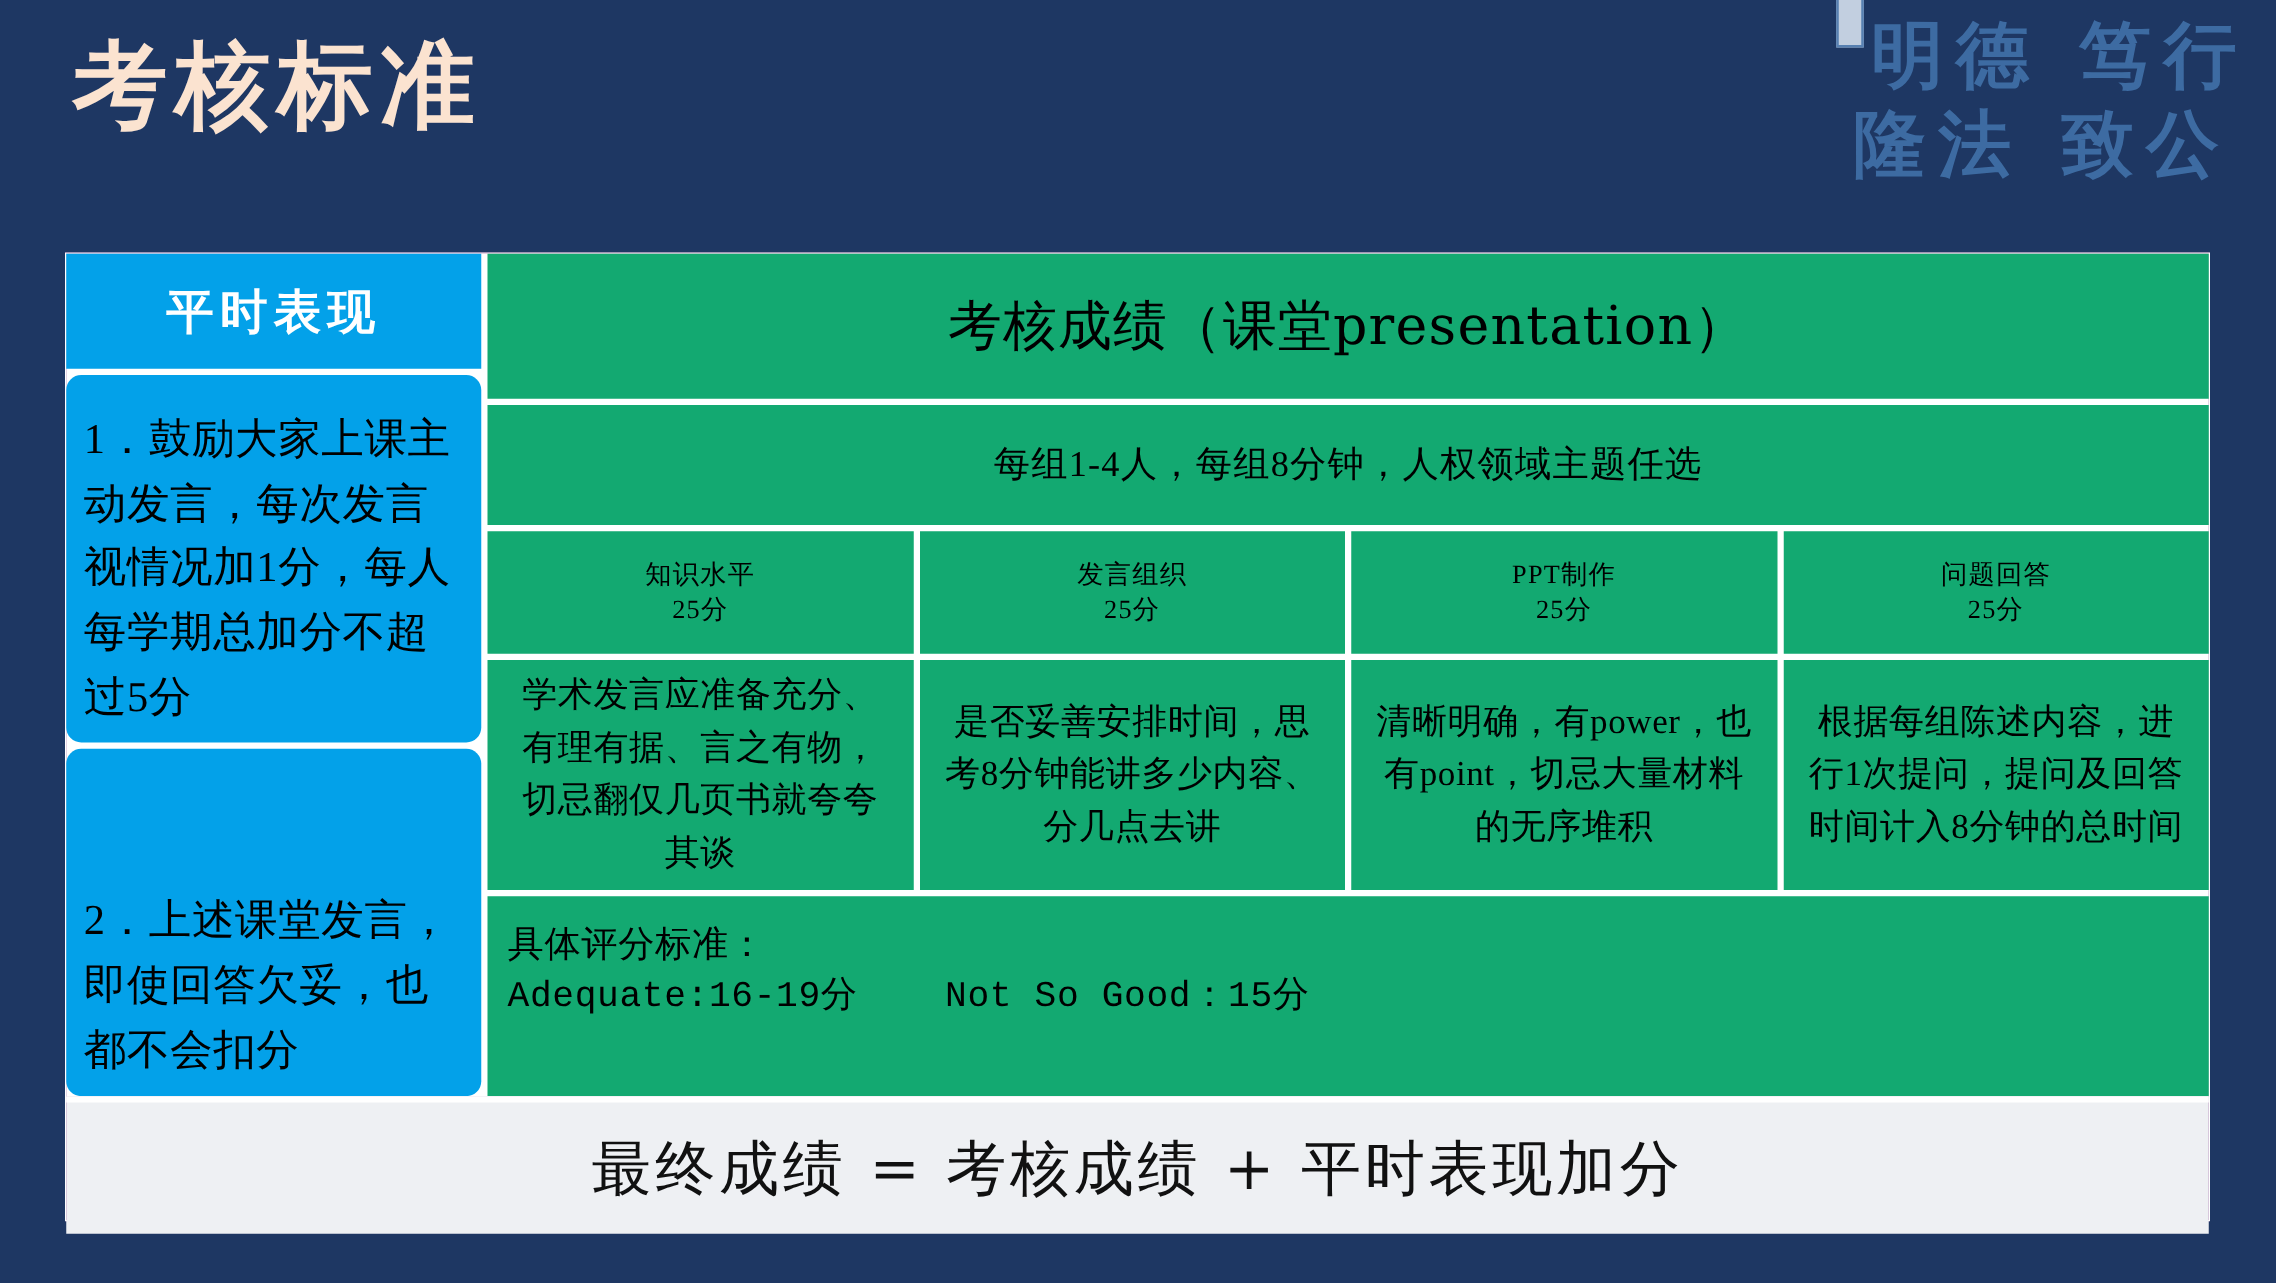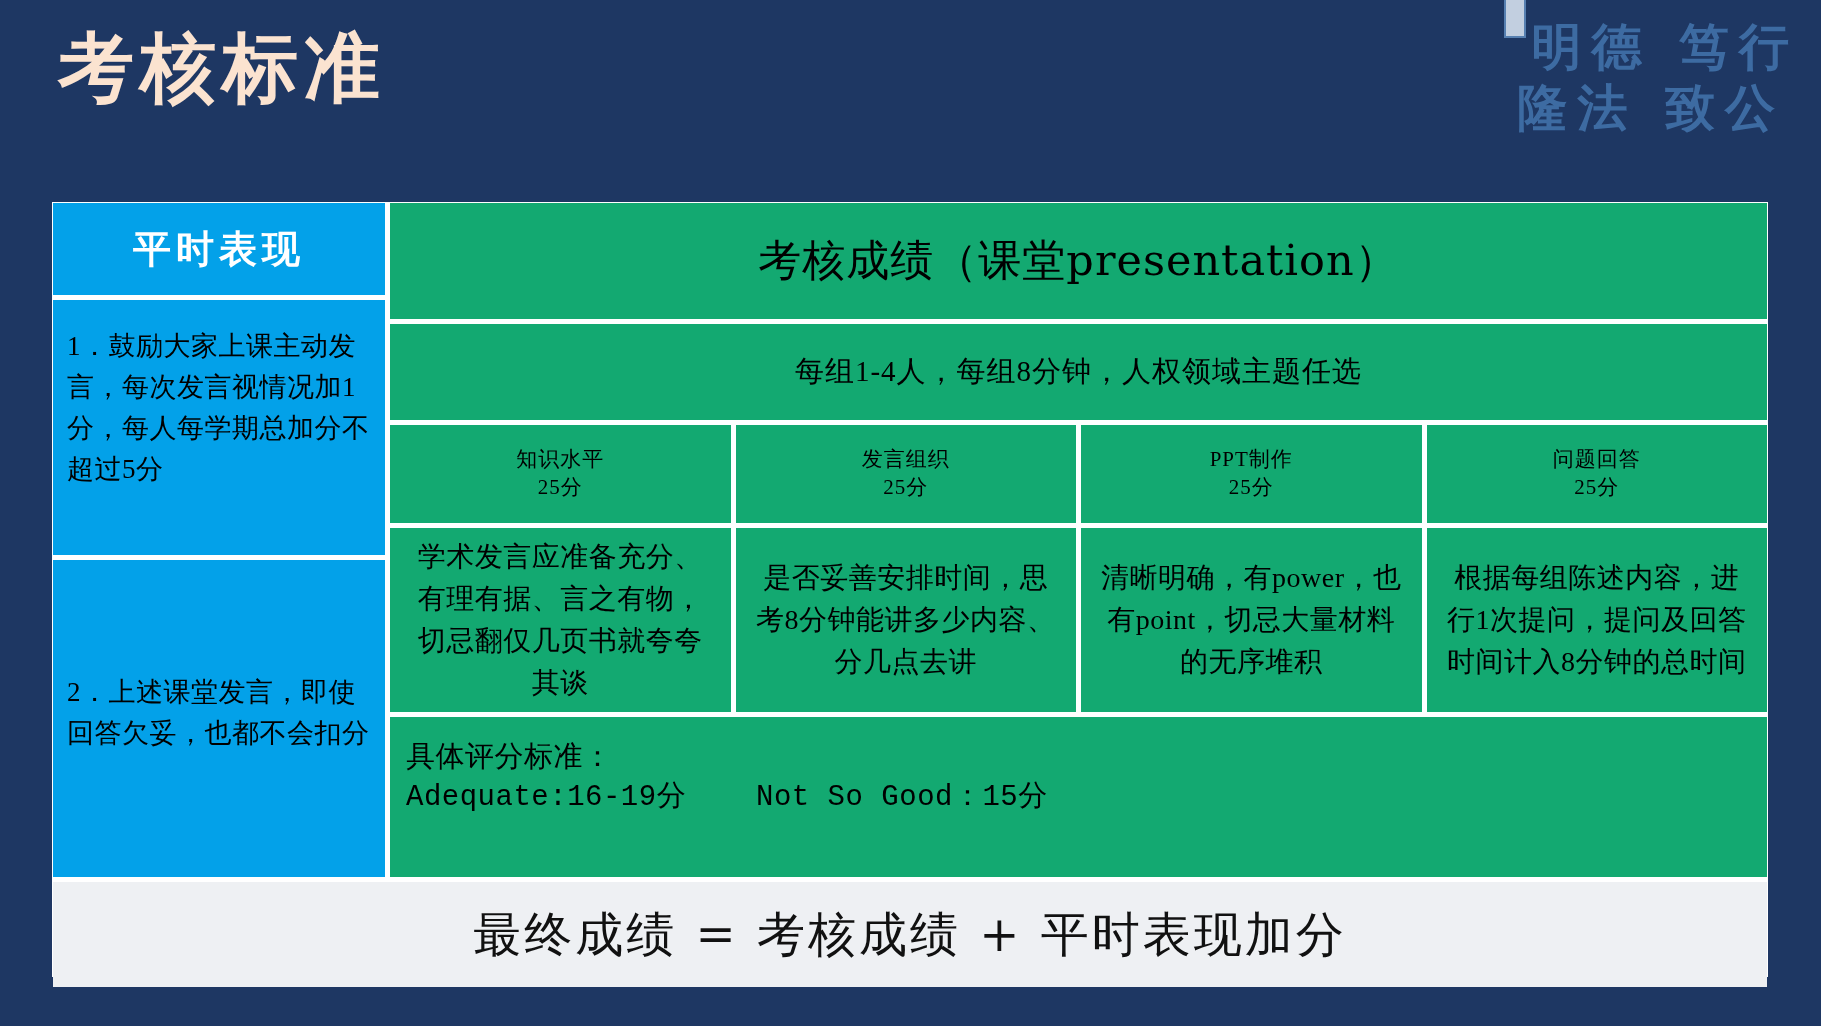--- a/index.html
+++ b/index.html
@@ -30,21 +30,21 @@
 
   
   #watermark {
     position: absolute;
     right: 22px;
     top: 2px;
     text-align: center;
     color: #3f6ea5;
     font-family: "DejaVu Serif", "Liberation Serif", serif;
     font-weight: 700;
-    font-size: 50px;
+    font-size: 58px;
     line-height: 1.22;
     letter-spacing: 10px;
     opacity: 0.96;
     white-space: nowrap;
   }
   #watermark .wm-line { display: block; }
   #watermark .wm-seal {
     display: inline-block;
     width: 22px;
     height: 48px;
@@ -93,24 +93,25 @@
     align-items: center;
     justify-content: center;
     color: #ffffff;
     font-family: "DejaVu Serif", "Liberation Serif", serif;
     font-weight: 700;
     font-size: 38px;
     letter-spacing: 5px;
   }
   .left-note {
     padding: 26px 14px 10px 14px;
-    font-size: 27px;
+    font-size: 34px;
     line-height: 1.52;
     letter-spacing: 0.5px;
     font-family: "Liberation Serif", "DejaVu Serif", serif;
+    border-radius: 12px;
   }
   .left-note-1 { flex: 0 0 255px; }
   .left-note-2 { flex: 1 1 auto; padding-top: 112px; }
 
   
   .right-col {
     flex: 1 1 auto;
     display: flex;
     flex-direction: column;
     gap: 5px;

